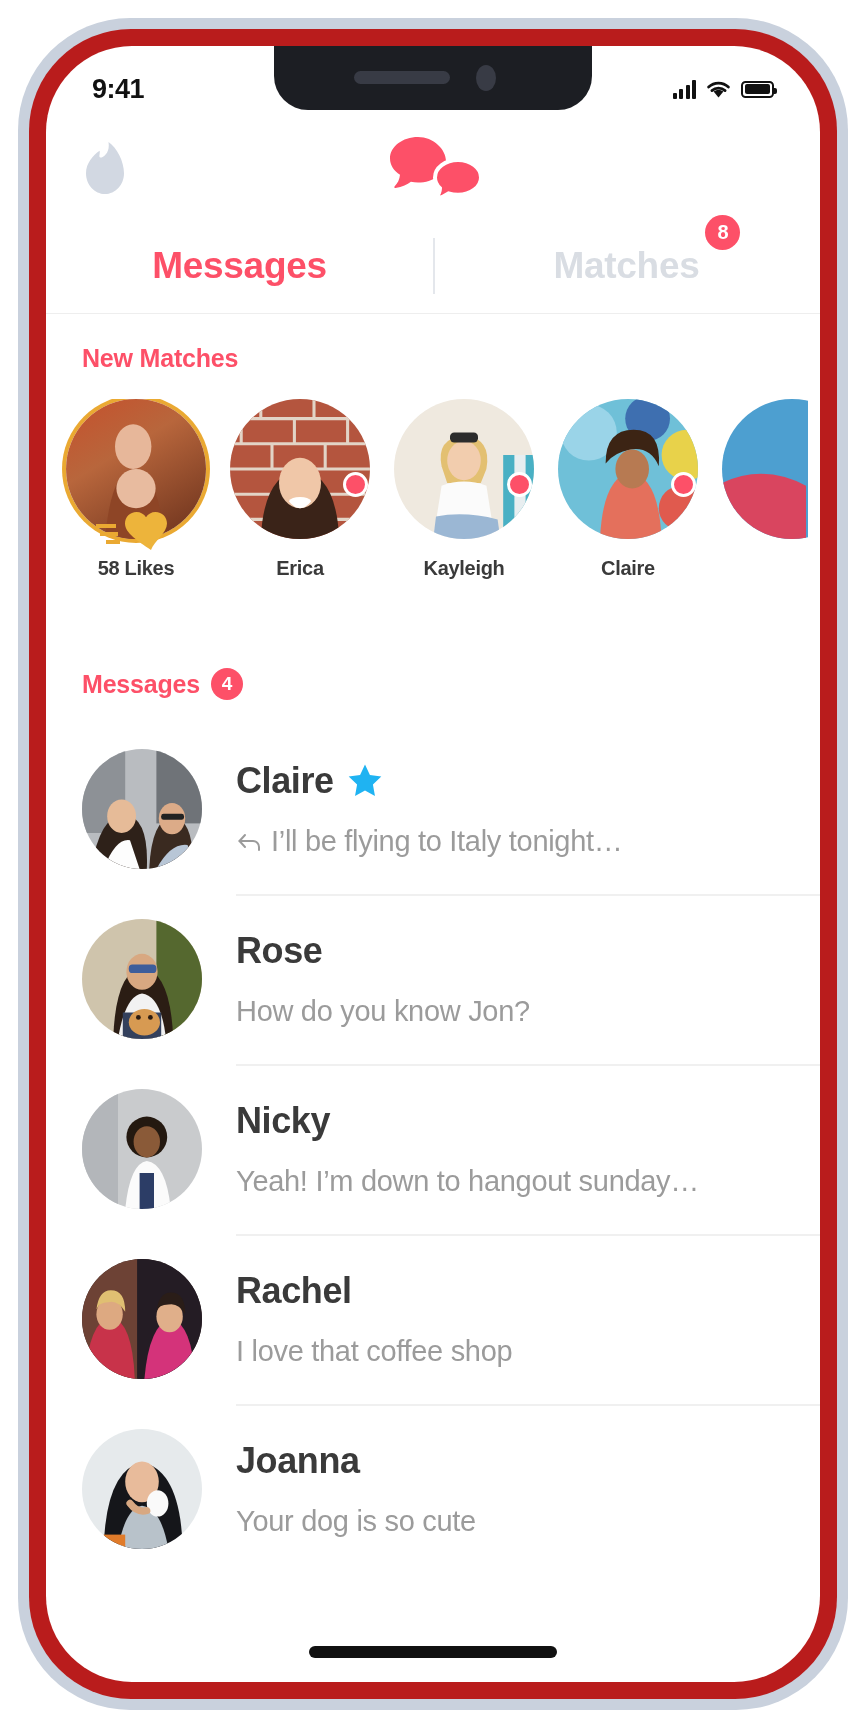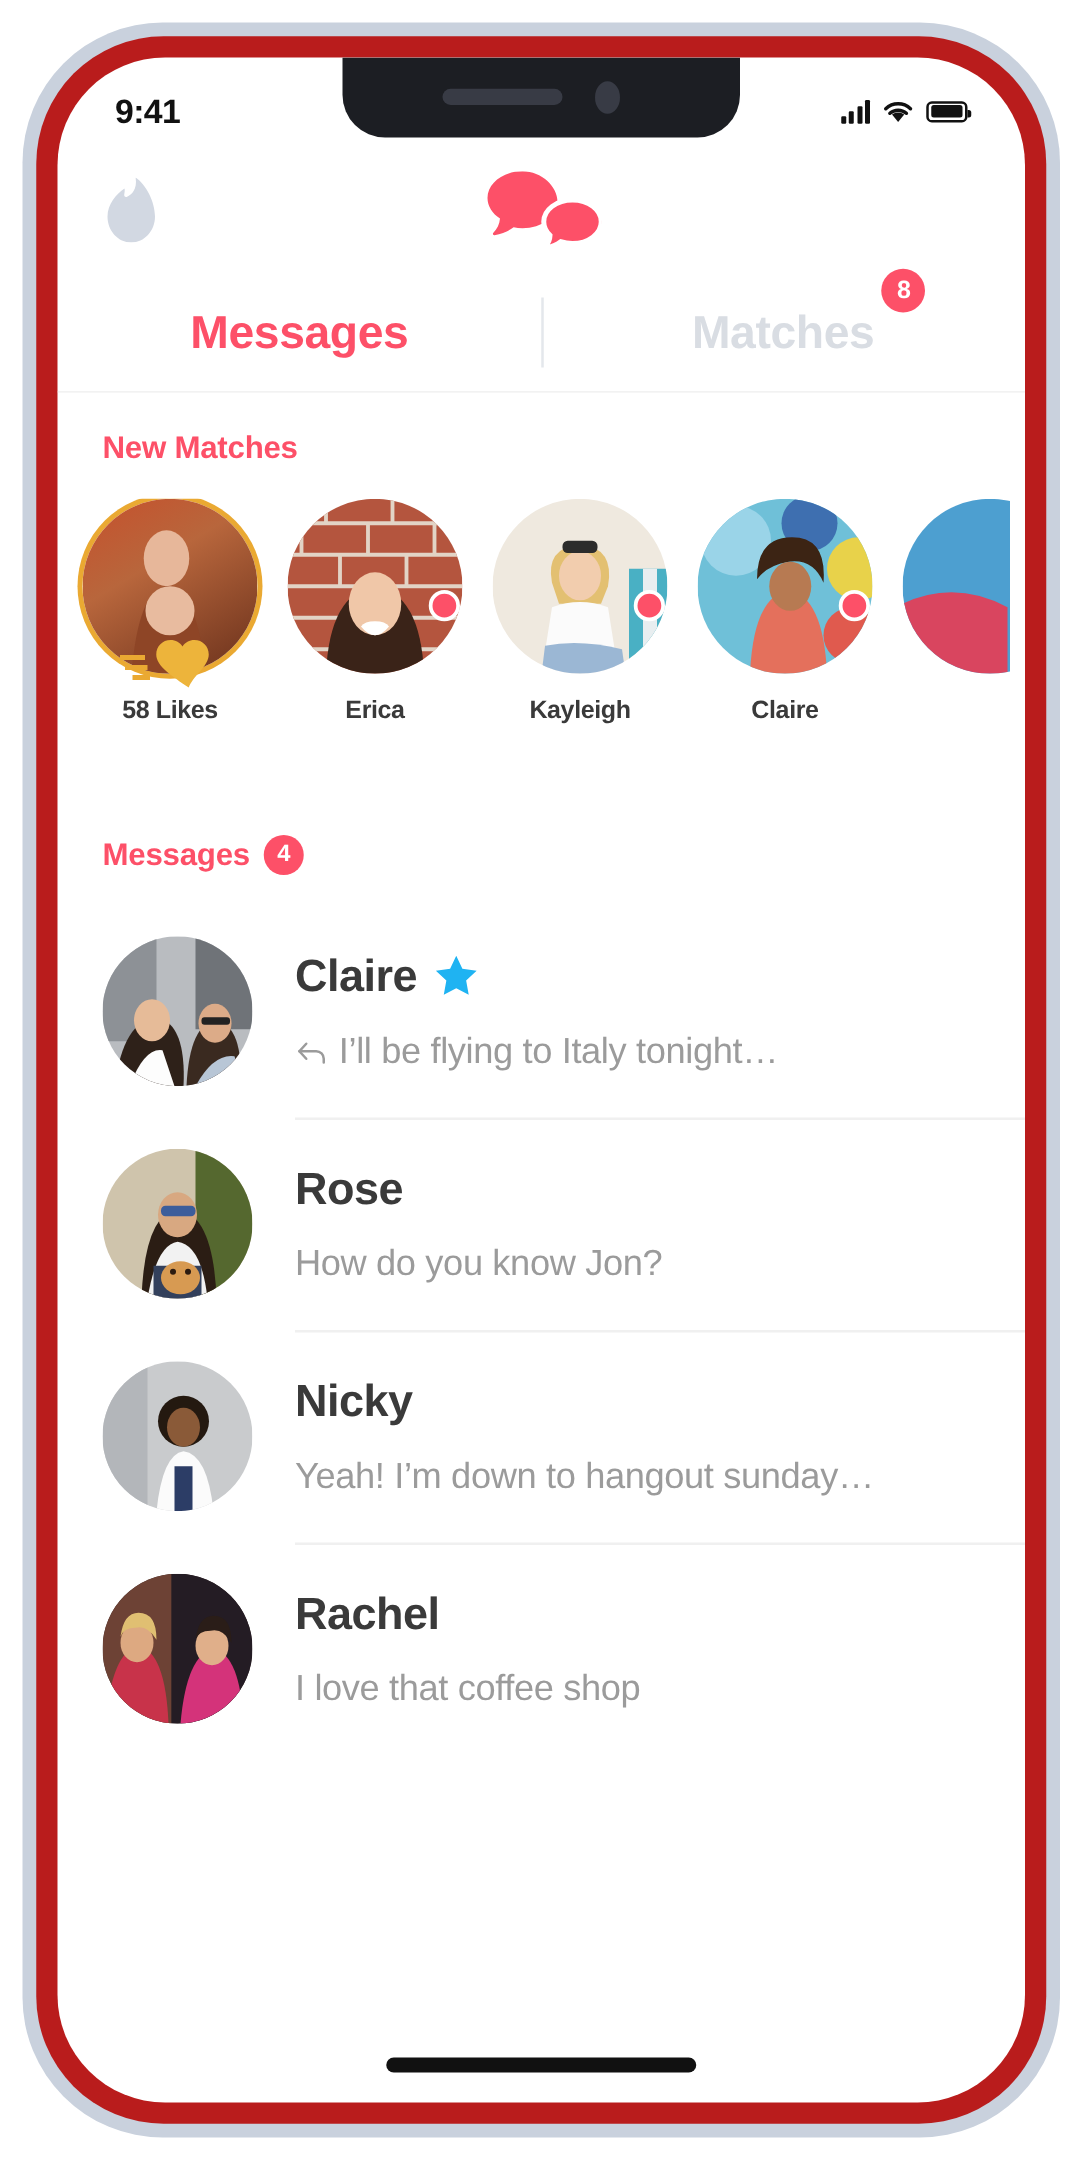--- a/index.html
+++ b/index.html
@@ -457,20 +457,41 @@
           <div class="msg-body">
             <div class="msg-name">
               <span>Rachel</span>
             </div>
             <div class="msg-text">
               <span>I love that coffee shop</span>
             </div>
           </div>
         </div>
 
+        <div class="msg-row">
+          <div class="msg-avatar">
+            <svg class="ph" viewBox="0 0 100 100" preserveAspectRatio="none">
+              <rect width="100" height="100" fill="#e6eaec"></rect>
+              <path d="M18 100 Q20 34 50 28 Q82 34 84 100Z" fill="#15161a"></path>
+              <ellipse cx="50" cy="44" rx="14" ry="17" fill="#e8bb9b"></ellipse>
+              <path d="M30 100 Q36 66 50 64 Q66 66 72 100Z" fill="#b8c2ca"></path>
+              <ellipse cx="63" cy="62" rx="9" ry="11" fill="#fafafa"></ellipse>
+              <path d="M40 62 q6 8 14 6" stroke="#d8a882" stroke-width="6" fill="none" stroke-linecap="round"></path>
+              <rect x="18" y="88" width="18" height="12" fill="#e07b2a"></rect>
+            </svg>
+          </div>
+          <div class="msg-body">
+            <div class="msg-name">
+              <span>Joanna</span>
+            </div>
+            <div class="msg-text">
+              <span>Your dog is so cute</span>
+            </div>
+          </div>
+        </div>
 
       </div>
     </div>
 
     <div id="home-indicator"></div>
 
   </div>
  </div>
 </div>
 

